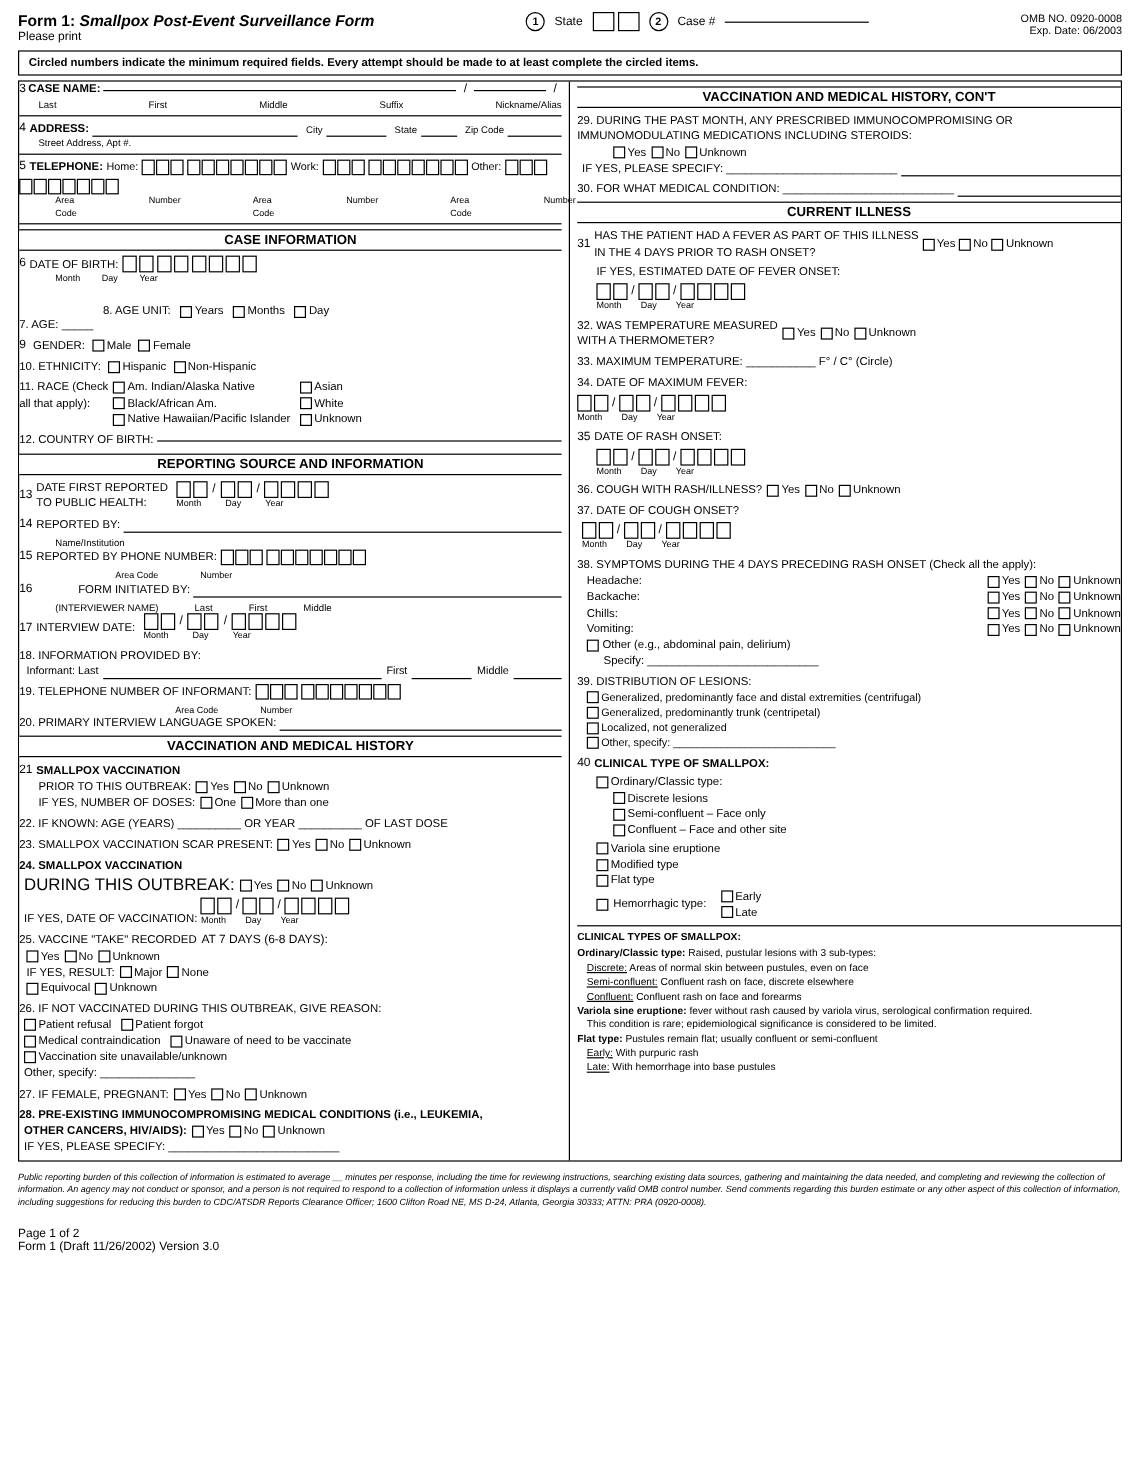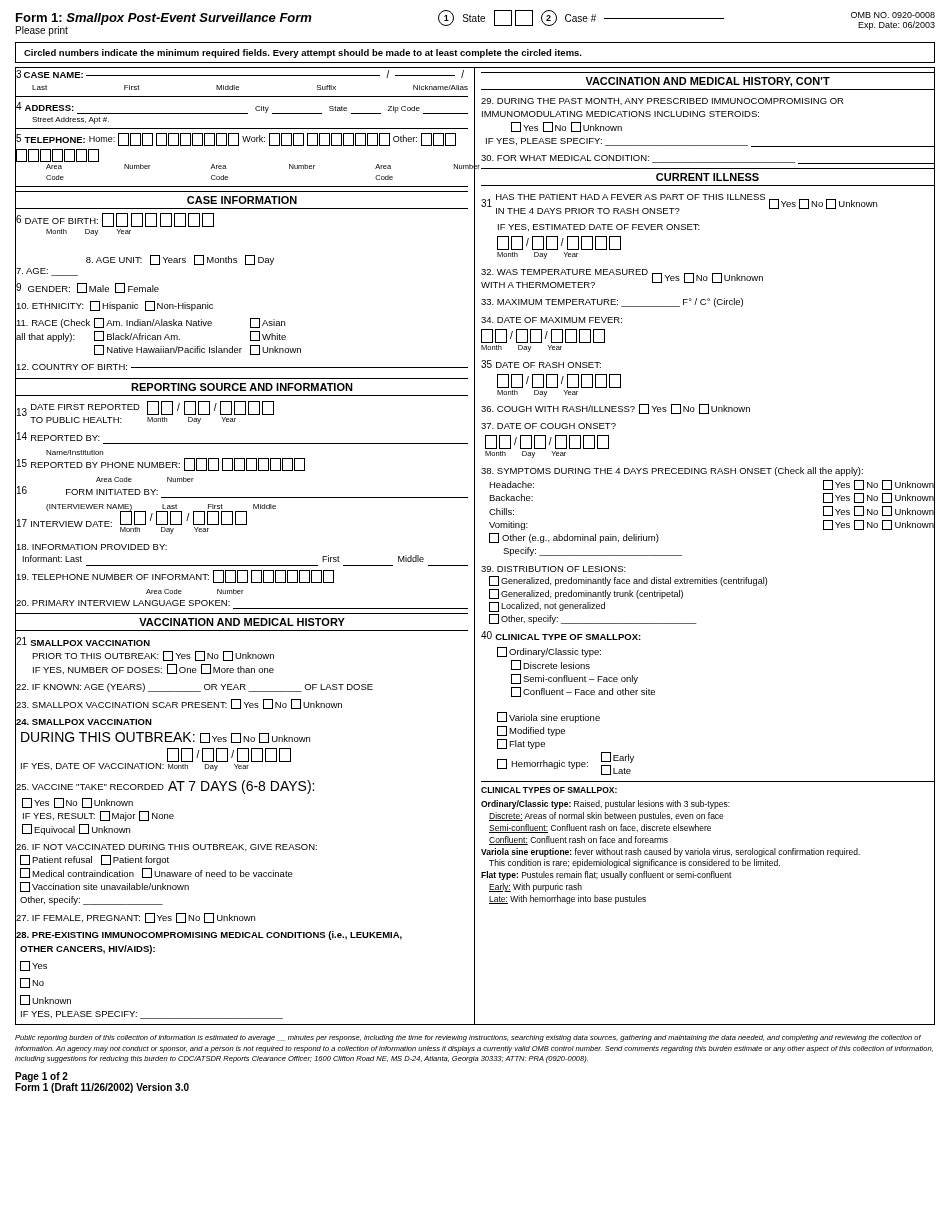--- a/index.html
+++ b/index.html
@@ -21,21 +21,21 @@
     .section-header { background: #fff; text-align: center; font-weight: bold; font-size: 11px; border-top: 1px solid #000; border-bottom: 1px solid #000; margin: 4px 0; padding: 2px 0; }
     .field-row { margin-bottom: 4px; line-height: 1.4; }
     .checkbox-item { display: flex; align-items: center; gap: 2px; font-size: 9.5px; }
     .cb-box { width: 10px; height: 10px; border: 1px solid #000; display: inline-block; flex-shrink: 0; }
     .date-boxes { display: flex; gap: 2px; align-items: center; }
     .date-sq { width: 12px; height: 14px; border: 1px solid #000; }
     .tel-boxes { display: flex; gap: 1px; }
     .tel-sq { width: 11px; height: 13px; border: 1px solid #000; }
     .divider { border-top: 1px solid #000; margin: 3px 0; }
     .footer-text { font-size: 7.5px; color: #000; margin-top: 8px; line-height: 1.4; }
-    .page-num { font-size: 10px; margin-top: 6px; font-weight: bold; }
+    .page-num { font-size: 10px; margin-top: 16px; }
     .outer-border { border: 1.5px solid #000; }
     .section-div { border-bottom: 1px solid #000; padding-bottom: 3px; margin-bottom: 3px; }
   </style>
 </head>
 <body>
 
 <div class="page">
 
   <div class="header">
     <div class="header-left">
@@ -508,21 +508,21 @@
                 <span>Day</span>
                 <span>Year</span>
               </div>
             </div>
           </div>
         </div>
 
         <div class="field-row">
           <div style="display:flex; align-items:center; gap:4px; flex-wrap:wrap;">
             <span style="font-size:9.5px;">25. VACCINE "TAKE" RECORDED</span>
-            <span style="font-size:14px;">AT 7 DAYS (6-8 DAYS):</span>
+            <span style="font-size:10px;">AT 7 DAYS (6-8 DAYS):</span>
           </div>
           <div style="display:flex; align-items:center; gap:4px; padding-left:6px; flex-wrap:wrap;">
             <span class="checkbox-item">
                 <span class="cb-box"></span>
                 <span>Yes</span>
               </span>
             <span class="checkbox-item">
                 <span class="cb-box"></span>
                 <span style="display:flex; align-items:center; gap:1px;">
                   <span>No</span>
@@ -602,21 +602,21 @@
           <span class="checkbox-item">
               <span class="cb-box"></span>
               <span>Unknown</span>
             </span>
         </div>
 
         <div class="field-row">
           <div style="font-size:9.5px; font-weight:bold;">
             <span>28. PRE-EXISTING IMMUNOCOMPROMISING MEDICAL CONDITIONS (i.e., LEUKEMIA,</span>
           </div>
-          <div style="display:flex; align-items:flex-start; gap:4px; flex-wrap:wrap; padding-left:4px;flex-direction:column;">
+          <div style="display:flex; align-items:flex-end; gap:4px; flex-wrap:wrap; padding-left:4px;">
             <span style="font-size:9.5px; font-weight:bold;">OTHER CANCERS, HIV/AIDS):</span>
             <span class="checkbox-item">
                 <span class="cb-box"></span>
                 <span>Yes</span>
               </span>
             <span class="checkbox-item">
                 <span class="cb-box"></span>
                 <span>No</span>
               </span>
             <span class="checkbox-item">
@@ -941,21 +941,21 @@
                   </div>
                 <div class="checkbox-item">
                     <span class="cb-box"></span>
                     <span>Semi-confluent – Face only</span>
                   </div>
                 <div class="checkbox-item">
                     <span class="cb-box"></span>
                     <span>Confluent – Face and other site</span>
                   </div>
               </div>
-              <div class="checkbox-item" style="font-size:9.5px; margin-top:12px;">
+              <div class="checkbox-item" style="font-size:9.5px; margin-top:2px;">
                   <span class="cb-box"></span>
                   <span>Variola sine eruptione</span>
                 </div>
               <div class="checkbox-item" style="font-size:9.5px;">
                   <span class="cb-box"></span>
                   <span>Modified type</span>
                 </div>
               <div class="checkbox-item" style="font-size:9.5px;">
                   <span class="cb-box"></span>
                   <span>Flat type</span>

